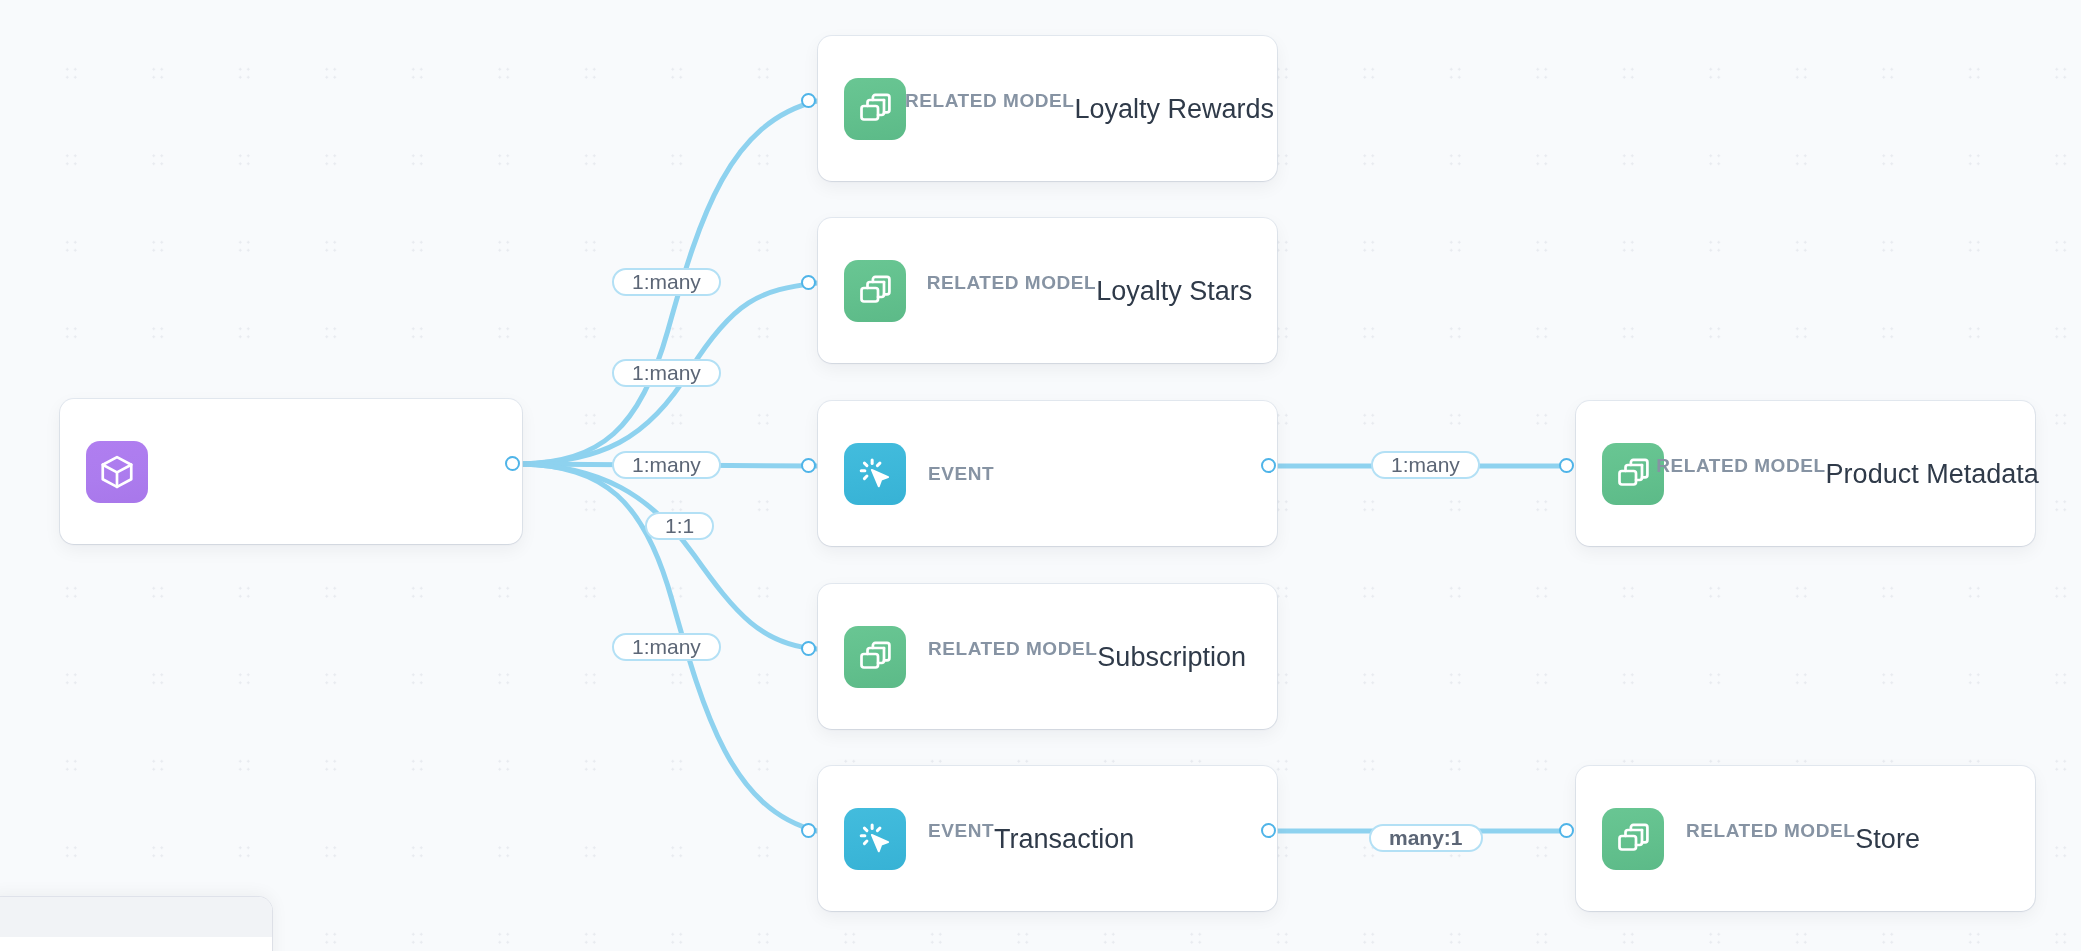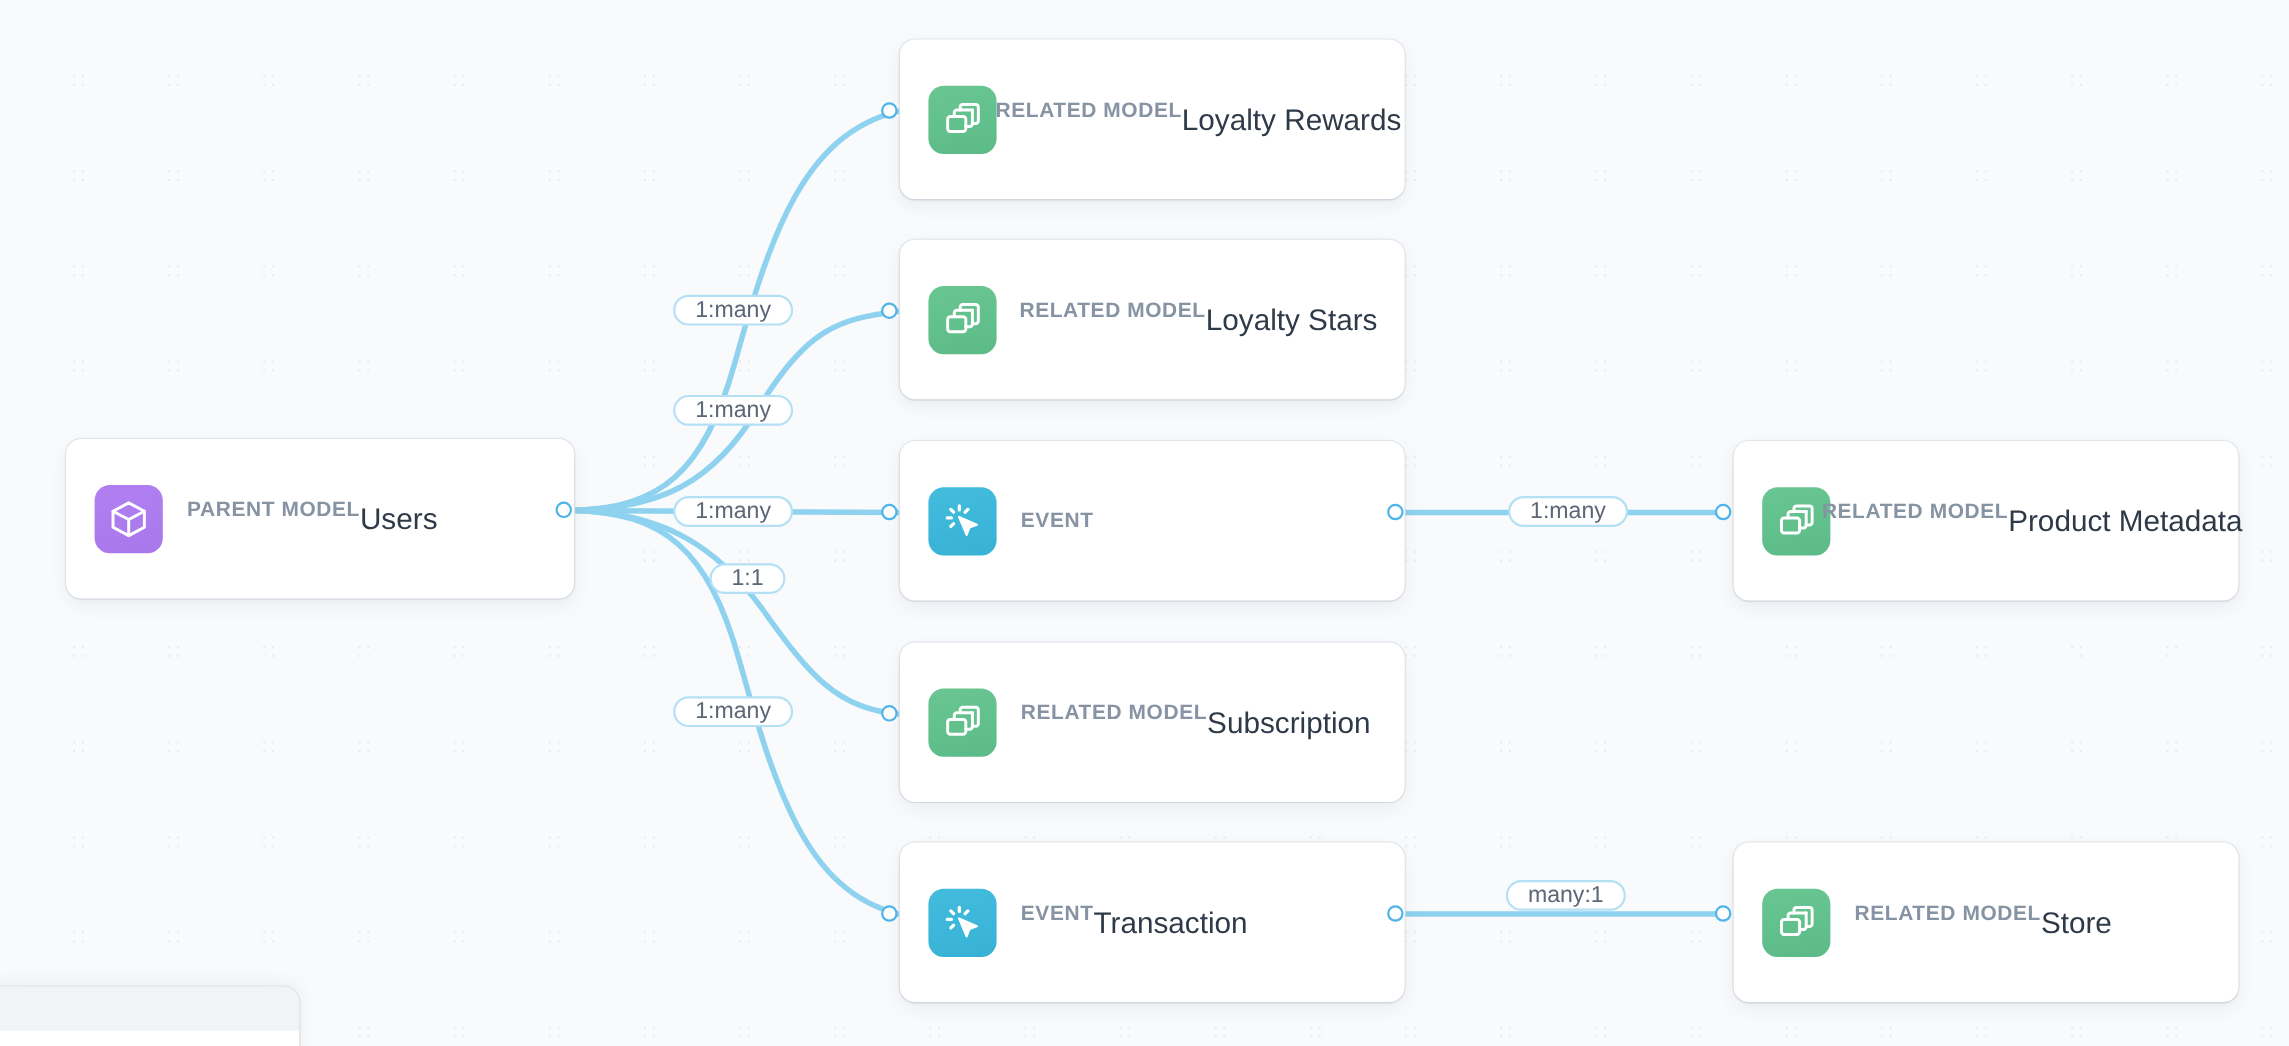--- a/index.html
+++ b/index.html
@@ -147,33 +147,29 @@
   <div class="port" style="left:1261px; top:823px;"></div>
   <div class="port" style="left:1559px; top:458px;"></div>
   <div class="port" style="left:1559px; top:823px;"></div>
 
   <div class="pill" style="left:612px;  top:268px;">1:many</div>
   <div class="pill" style="left:612px;  top:359px;">1:many</div>
   <div class="pill" style="left:612px;  top:451px;">1:many</div>
   <div class="pill" style="left:645px;  top:512px;">1:1</div>
   <div class="pill" style="left:612px;  top:633px;">1:many</div>
   <div class="pill" style="left:1371px; top:451px;">1:many</div>
-  <div class="pill" style="left:1369px; top:800px;">many:1</div>
+  <div class="pill" style="left:1369px; top:824px;font-weight:bold;">many:1</div>
 
   <div class="node" style="left:60px; top:399px; width:462px; height:145px;">
     <div class="node-icon icon-parent">
       <svg width="38" height="38" viewBox="0 0 24 24" fill="none" stroke="#ffffff" stroke-width="1.7" stroke-linejoin="round" stroke-linecap="round">
         <path d="M12 2.6 21 7.4v9.2L12 21.4 3 16.6V7.4z"></path>
         <path d="M3 7.4 12 12.2l9-4.8"></path>
         <path d="M12 12.2v9.2"></path>
       </svg>
-    </div>
-    <div class="node-text">
-      <div class="node-kind">PARENT MODEL</div>
-      <div class="node-title">Users</div>
     </div>
   </div>
 
   <div class="node" style="left:818px; top:36px; width:459px; height:145px;">
     <div class="node-icon icon-model">
       <svg width="36" height="36" viewBox="0 0 24 24" fill="none" stroke="#ffffff" stroke-width="1.8" stroke-linejoin="round" stroke-linecap="round">
         <rect x="3" y="10" width="11" height="9" rx="1.6"></rect>
         <path d="M7 10V7.6a1.6 1.6 0 0 1 1.6-1.6H18"></path>
         <path d="M18 6v8.4a1.6 1.6 0 0 1-1.6 1.6H14"></path>
         <path d="M10.6 6V4.2a1.6 1.6 0 0 1 1.6-1.6H20a1.6 1.6 0 0 1 1.6 1.6v8.4a1.6 1.6 0 0 1-1.6 1.6h-2"></path>

